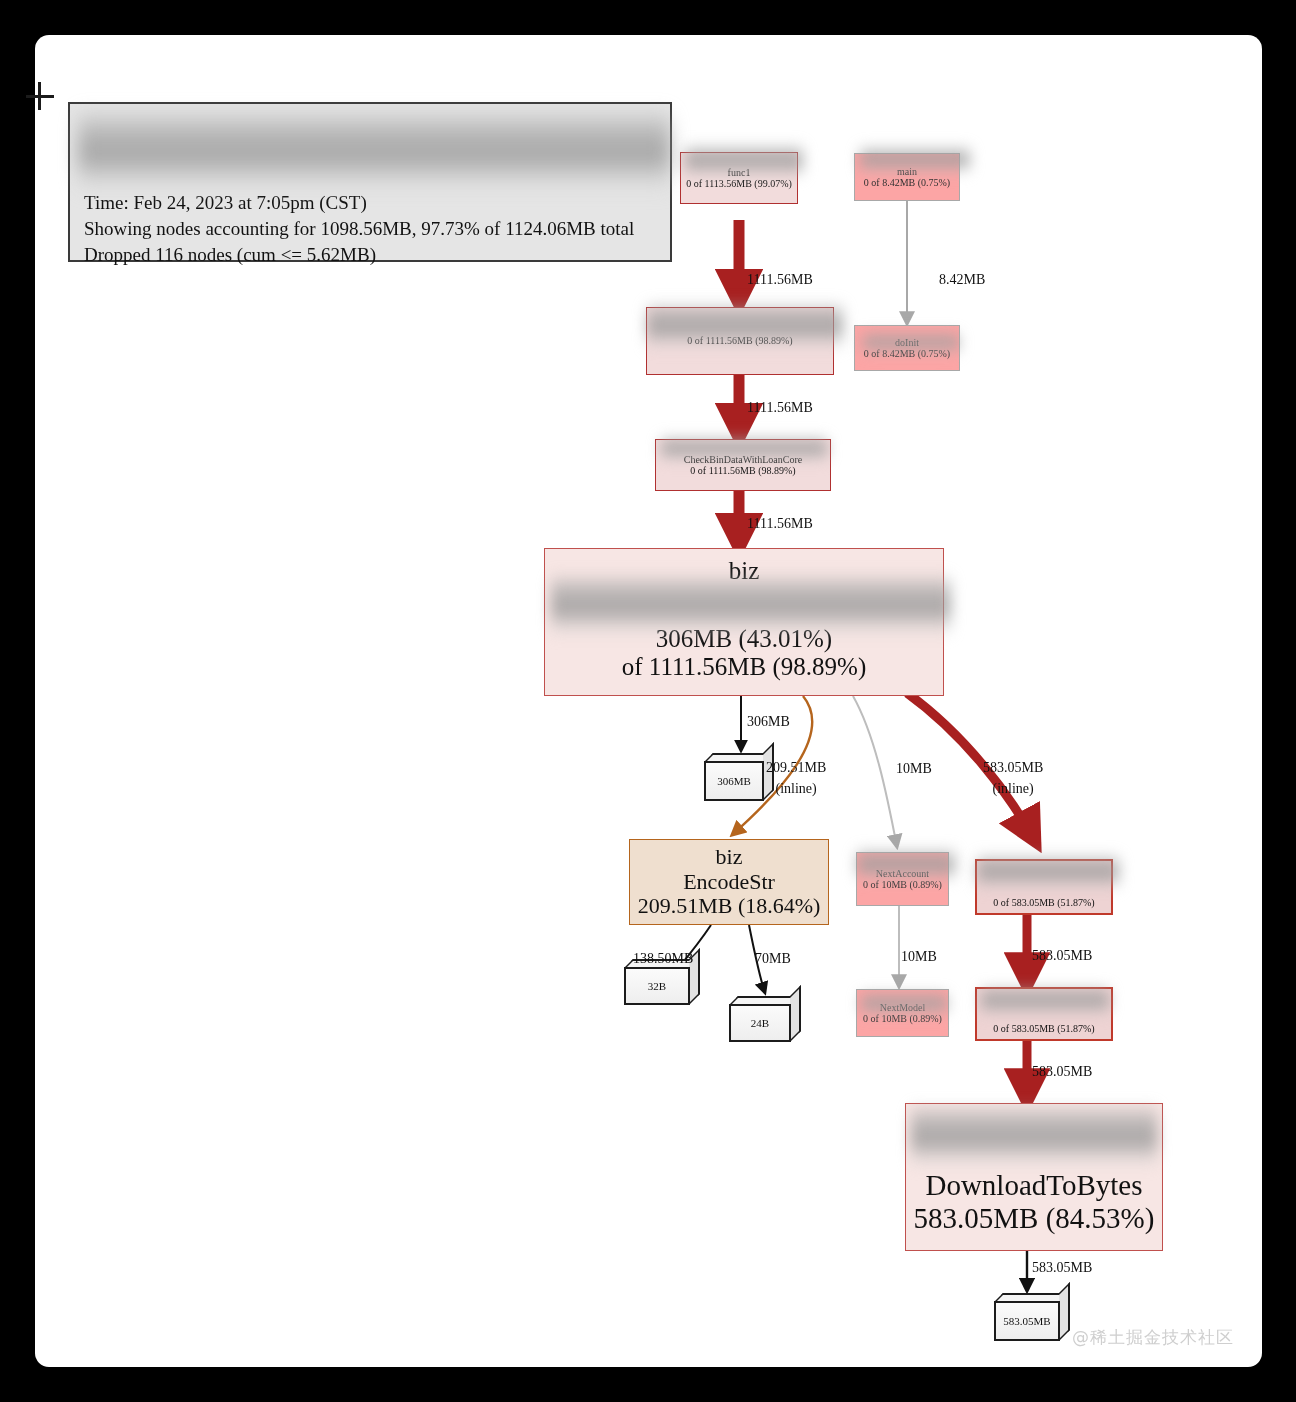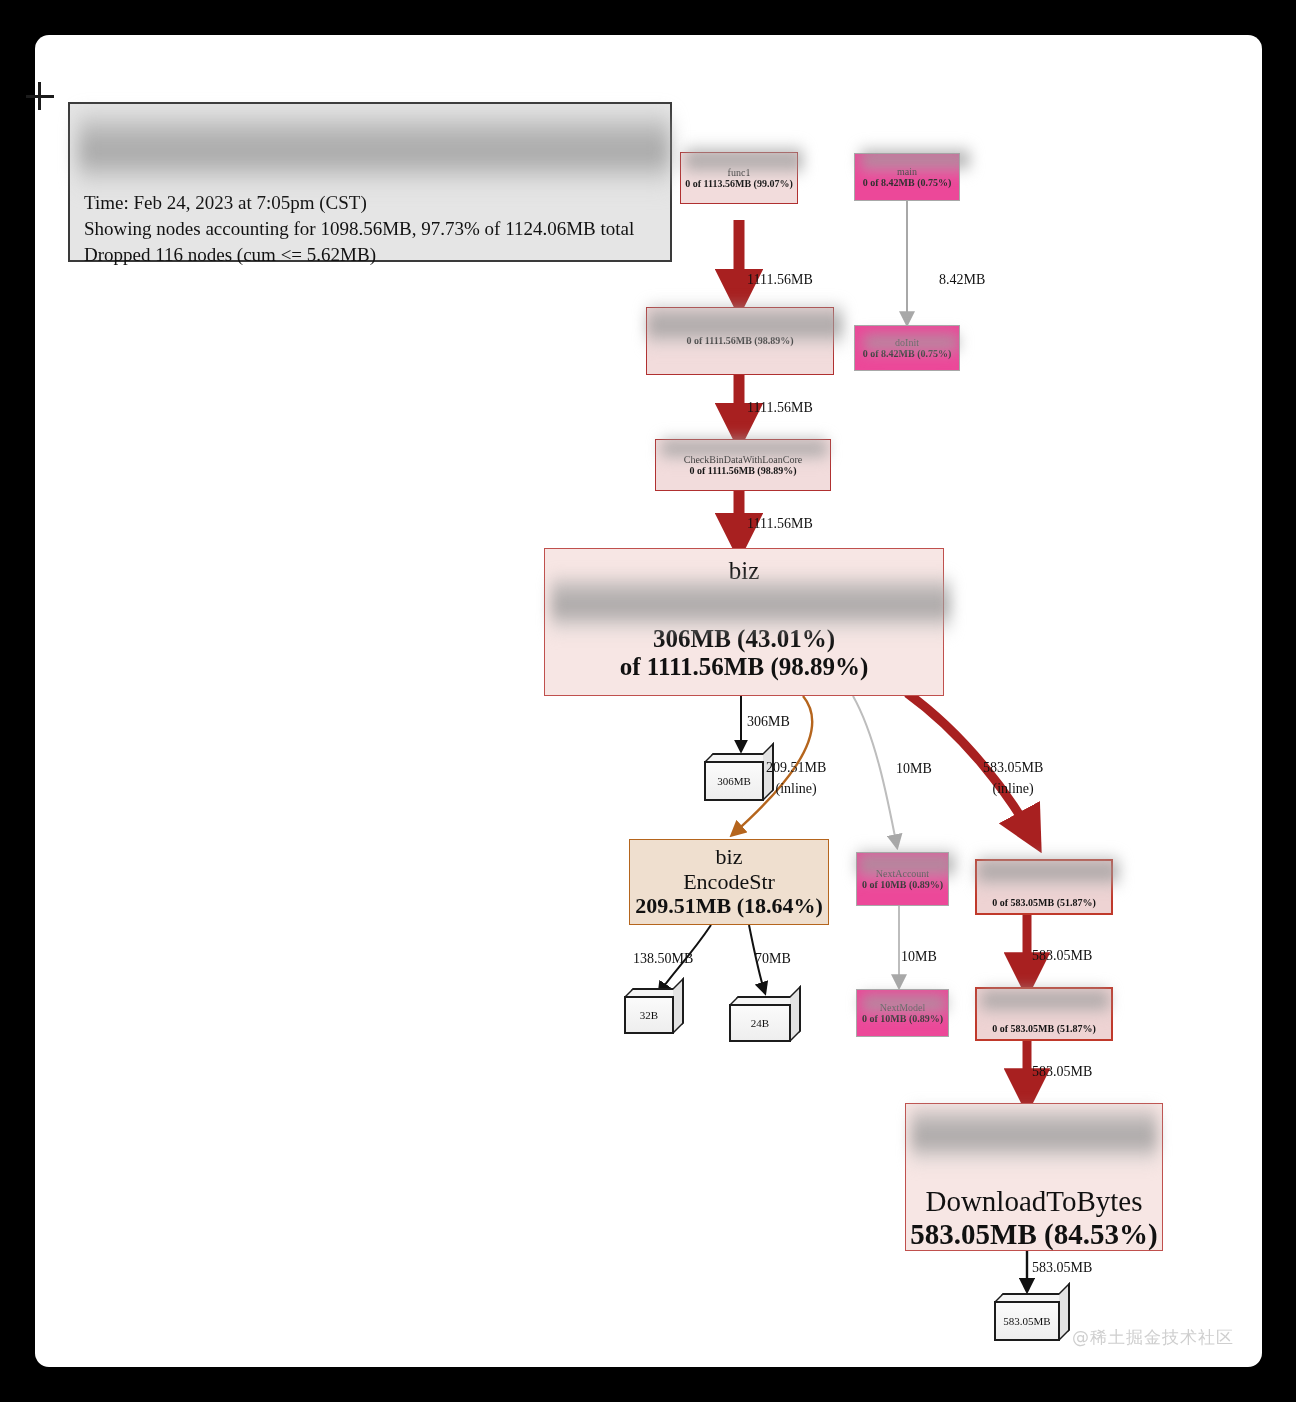--- a/index.html
+++ b/index.html
@@ -25,25 +25,25 @@
   #legend{position:absolute;left:33px;top:67px;width:604px;height:160px;
           background:#e5e5e5;border:2px solid #3a3a3a;box-sizing:border-box;}
   #legend .lines{position:absolute;left:14px;top:8px;right:8px;}
   #legend .ln{font-size:19px;line-height:26px;color:#111;white-space:nowrap;}
 
   
   .node{position:absolute;box-sizing:border-box;text-align:center;
         display:flex;flex-direction:column;align-items:center;justify-content:center;
         color:#111;line-height:1.12;}
   .node .nm{white-space:nowrap;}
-  .node .st{white-space:nowrap;font-weight:bold;}
+  .node .st{white-space:nowrap;}
 
   .n-red{background:#f2dcdc;border:1.6px solid #b03030;}
   .n-red-strong{background:#eed3d3;border:2px solid #c0392b;}
-  .n-grey{background:#ec4899;border:1.5px solid #a8a8a8;color:#2d2d2d;}
+  .n-grey{background:#fca5a5;border:1.5px solid #a8a8a8;color:#2d2d2d;}
   .n-tan{background:#efdfcf;border:1.8px solid #b5651d;}
   .n-palered{background:#f7e6e4;border:1.6px solid #c0504d;}
 
   
   .box3d{position:absolute;}
   .box3d .face{position:absolute;left:0;top:8px;right:10px;bottom:0;
        background:linear-gradient(180deg,#fbfbfb,#eeeeee);border:2px solid #1c1c1c;
        display:flex;align-items:center;justify-content:center;
        font-size:11px;color:#111;box-sizing:border-box;}
   .box3d .top{position:absolute;left:0;top:0;height:9px;right:10px;
@@ -203,33 +203,33 @@
         <div class="st">0 of 583.05MB (51.87%)</div>
       </div>
       <div class="blur" style="left:942px;top:818px;width:142px;height:38px;"></div>
 
       <div class="node n-red-strong" style="left:940px;top:952px;width:138px;height:54px;font-size:10px;justify-content:flex-end;padding-bottom:5px;">
         <div class="nm"></div>
         <div class="st">0 of 583.05MB (51.87%)</div>
       </div>
       <div class="blur" style="left:946px;top:950px;width:128px;height:32px;"></div>
 
-      <div class="box3d" style="left:589px;top:953px;width:60px;height:46px;">
+      <div class="box3d" style="left:589px;top:924px;width:76px;height:46px;">
         <div class="top"></div>
         <div class="side"></div>
         <div class="face">32B</div>
       </div>
 
       <div class="box3d" style="left:694px;top:961px;width:72px;height:46px;">
         <div class="top"></div>
         <div class="side"></div>
         <div class="face">24B</div>
       </div>
 
-      <div class="node n-palered" style="left:870px;top:1068px;width:258px;height:148px;font-size:29px;justify-content:flex-end;padding-bottom:0;">
+      <div class="node n-palered" style="left:870px;top:1068px;width:258px;height:148px;font-size:29px;justify-content:flex-end;padding-bottom:16px;">
         <div class="nm" style="height:56px;">&nbsp;</div>
         <div class="nm">DownloadToBytes</div>
         <div class="st">583.05MB (84.53%)</div>
       </div>
       <div class="blur" style="left:876px;top:1068px;width:246px;height:66px;"></div>
 
       <div class="box3d" style="left:959px;top:1258px;width:76px;height:48px;">
         <div class="top"></div>
         <div class="side"></div>
         <div class="face">583.05MB</div>

